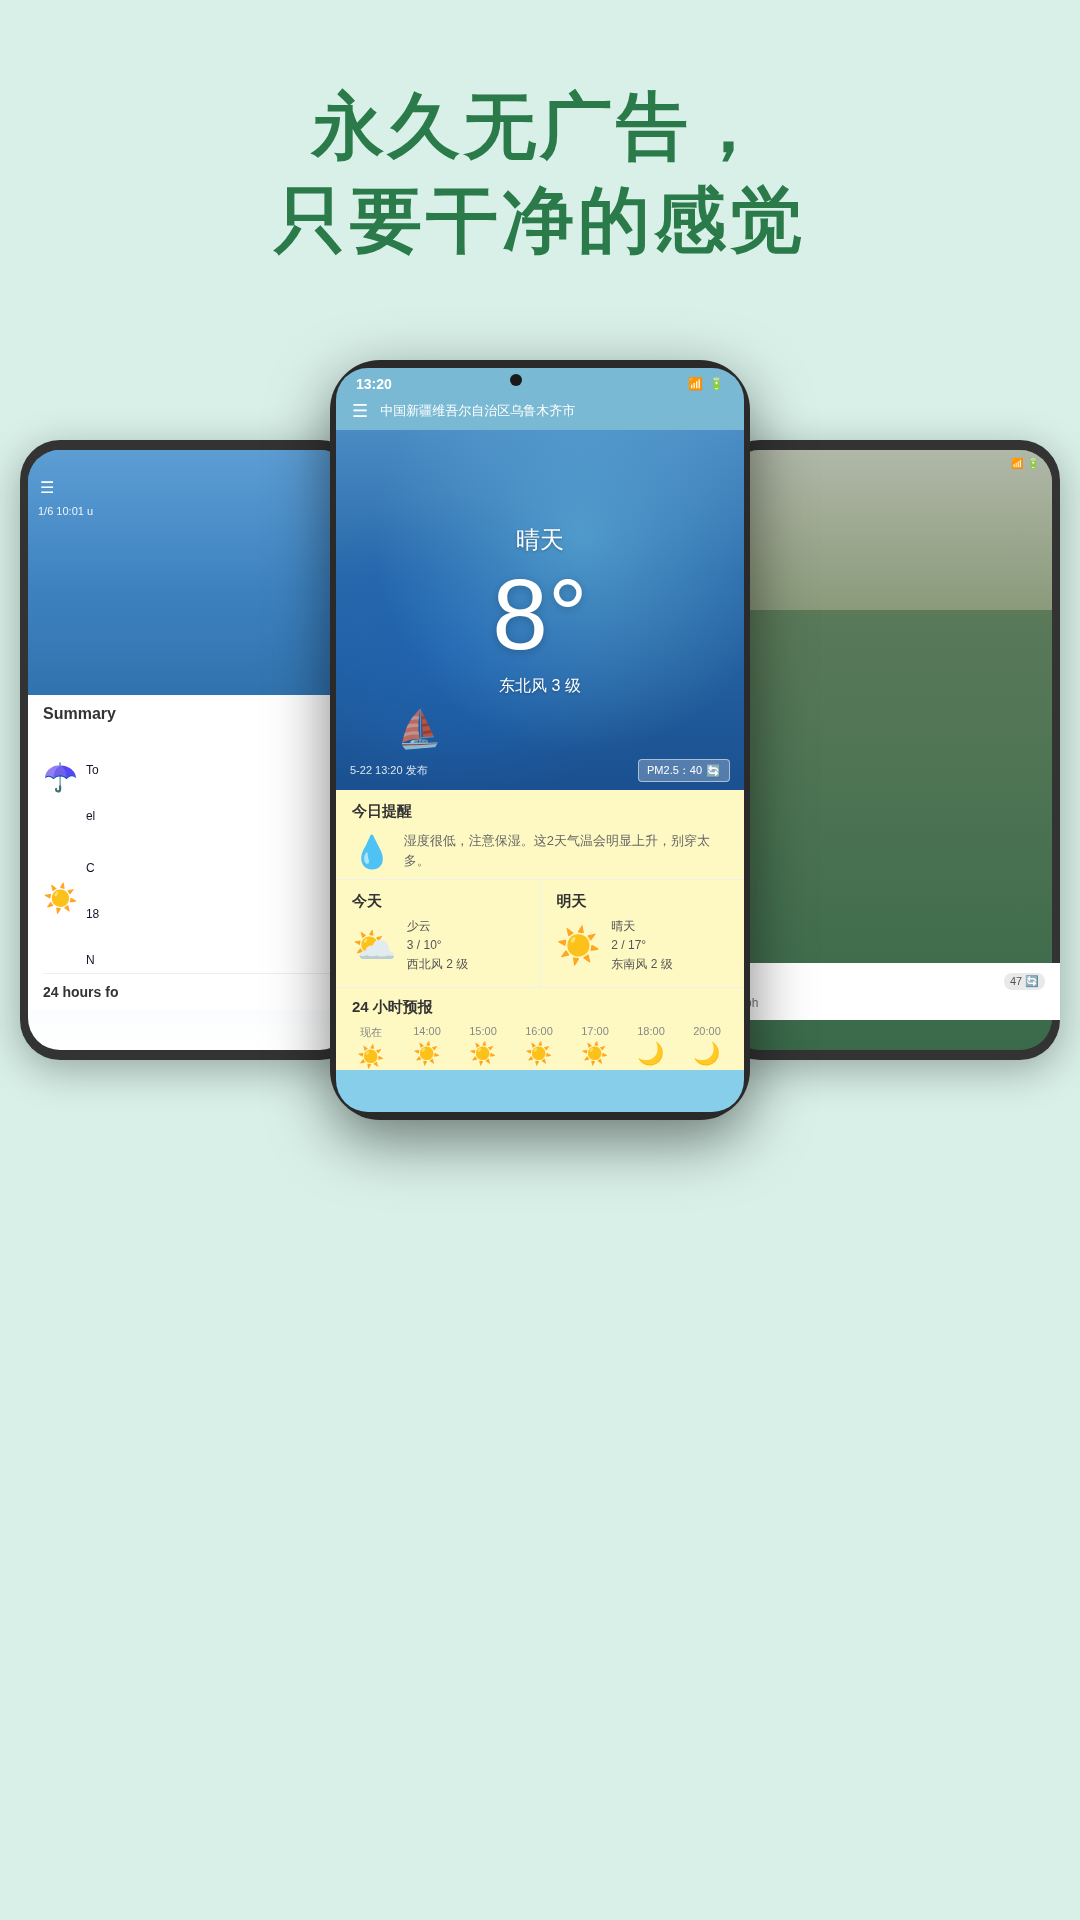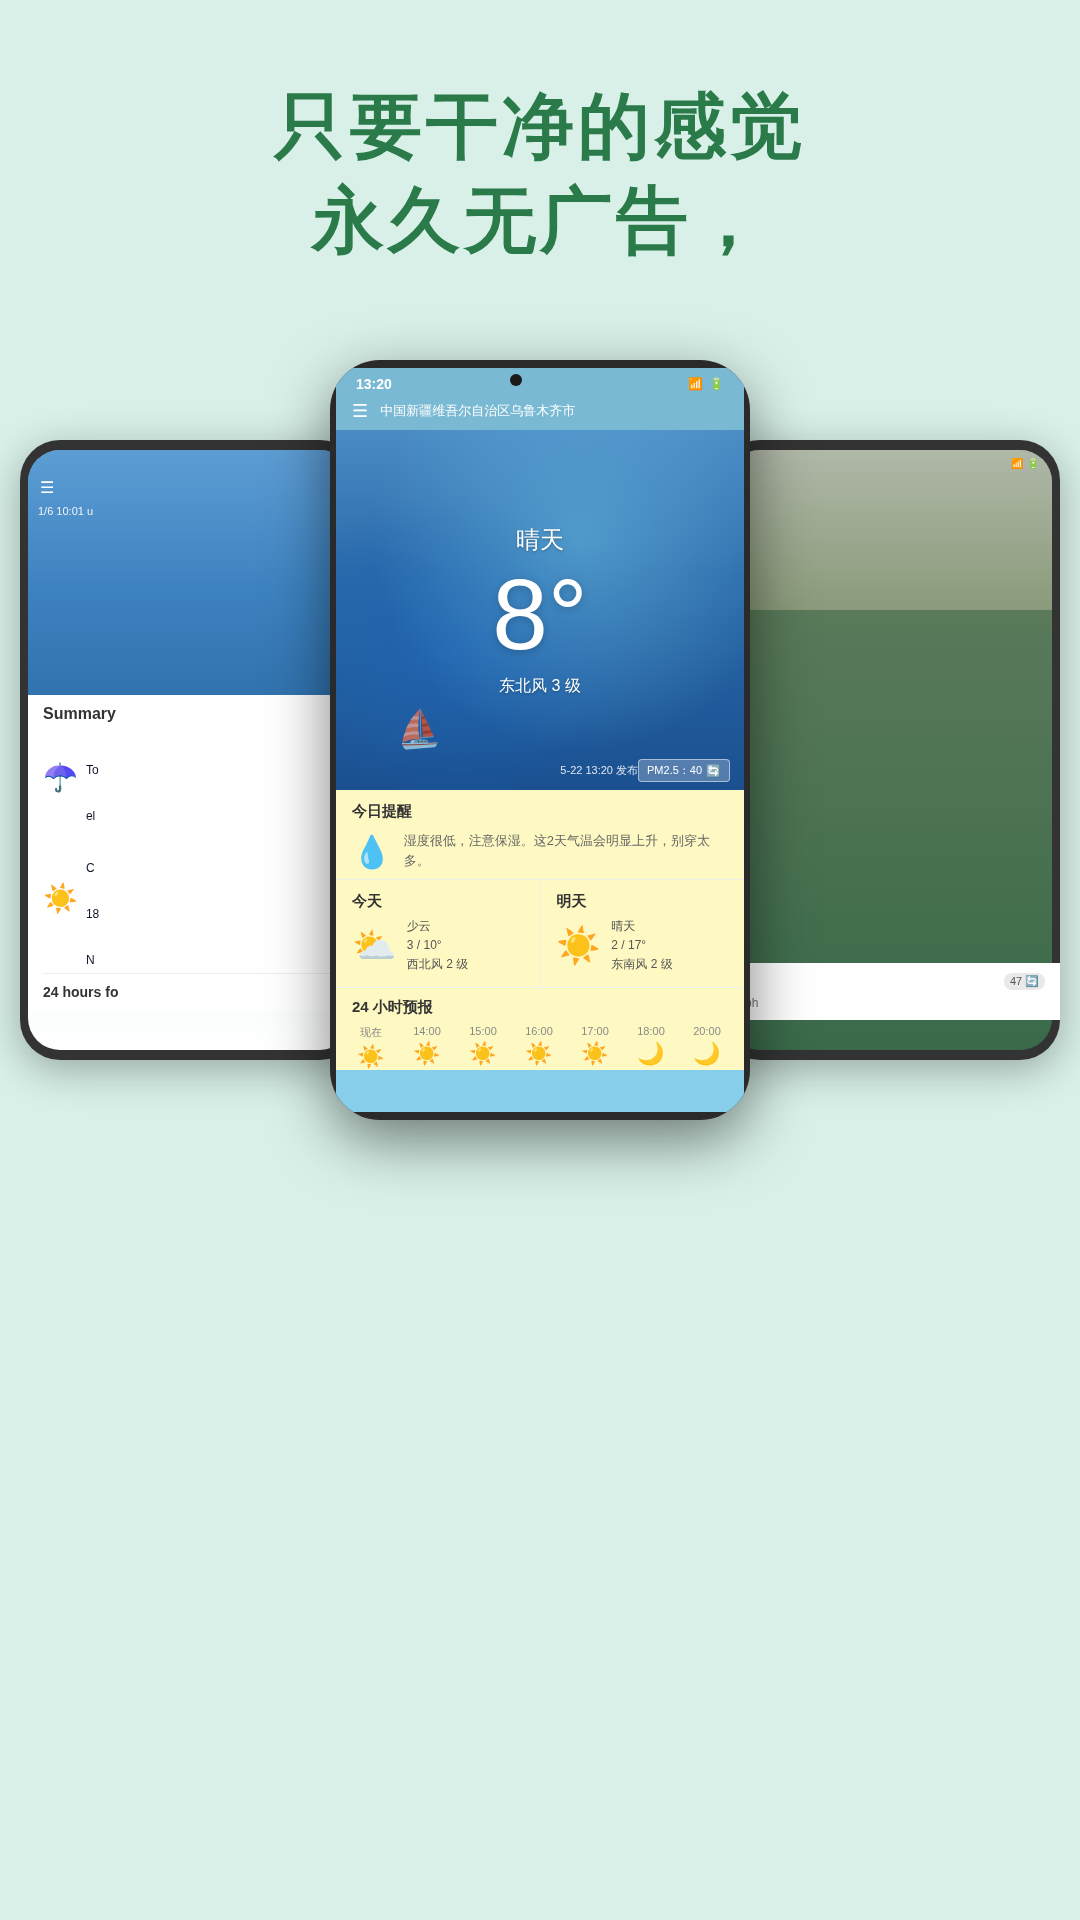--- a/index.html
+++ b/index.html
@@ -152,21 +152,21 @@
       background: #1a1a1a;
       border-radius: 50%;
       z-index: 21;
     }
     .phone-main-screen {
       position: absolute;
       top: 8px;
       left: 6px;
       right: 6px;
       bottom: 8px;
-      border-radius: 8px;
+      border-radius: 32px;
       overflow: hidden;
       background: #87ceeb;
     }
 
     
     .status-bar {
       display: flex;
       justify-content: space-between;
       align-items: center;
       padding: 8px 20px 4px;
@@ -256,21 +256,21 @@
       margin-top: 12px;
       position: relative;
       z-index: 2;
       text-shadow: 0 1px 3px rgba(0,0,0,0.3);
     }
     .weather-footer-bar {
       position: absolute;
       bottom: 0;
       left: 0; right: 0;
       display: flex;
-      justify-content: flex-end;
+      justify-content: space-between;
       align-items: center;
       padding: 8px 14px;
     }
     .publish-time {
       color: white;
       font-size: 11px;
       opacity: 0.85;
     }
     .pm25-badge {
       background: rgba(255,255,255,0.25);
@@ -384,22 +384,22 @@
       left: 10px;
       color: white;
       font-size: 11px;
       opacity: 0.9;
     }
   </style>
 </head>
 <body>
 
 <div class="headline">
+  <div>永久无广告，</div>
   <div>只要干净的感觉</div>
-  <div>永久无广告，</div>
 </div>
 
 <div class="phones-container">
 
   <div class="phone-left">
     <div class="phone-left-screen">
 
       <div style="position:absolute;top:0;left:0;right:0;height:280px;background:linear-gradient(180deg,#5b9bd5 0%,#3a7fc1 50%,#2a6aaa 100%);opacity:0.9;"></div>
       <div class="left-date-badge">1/6 10:01 u</div>
       <div style="position:absolute;top:28px;left:12px;color:white;font-size:16px;">☰</div>

